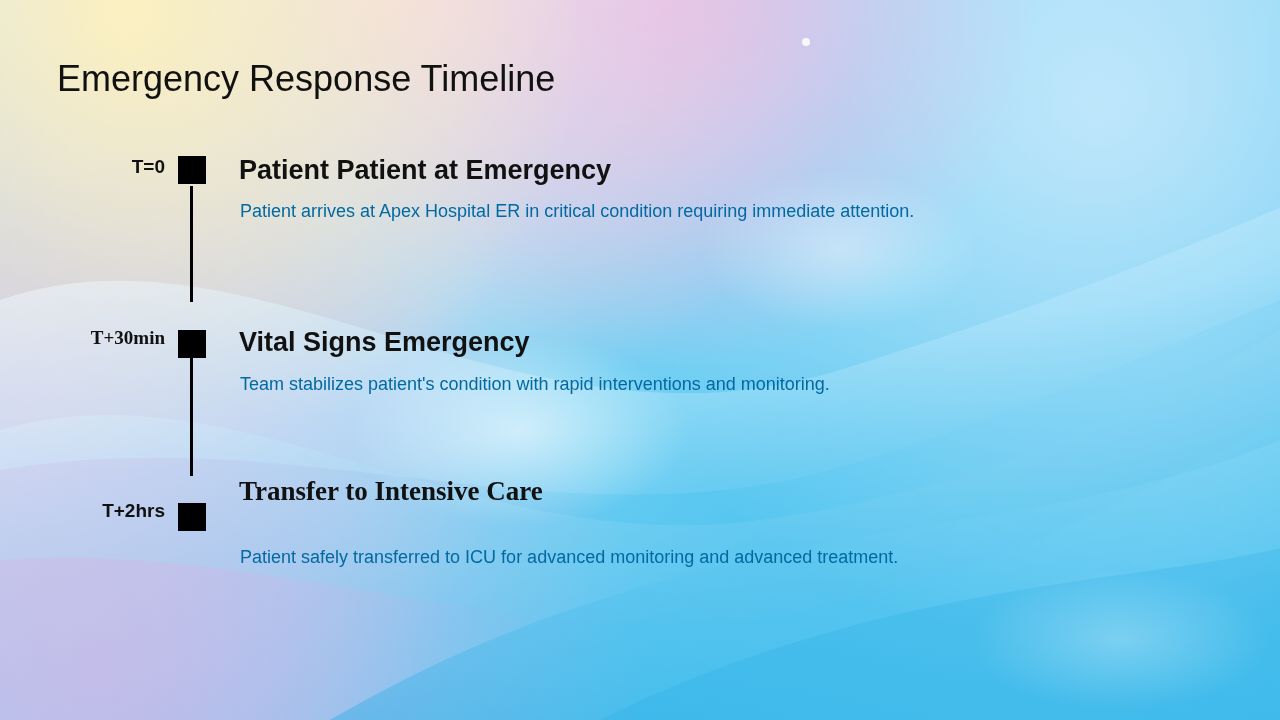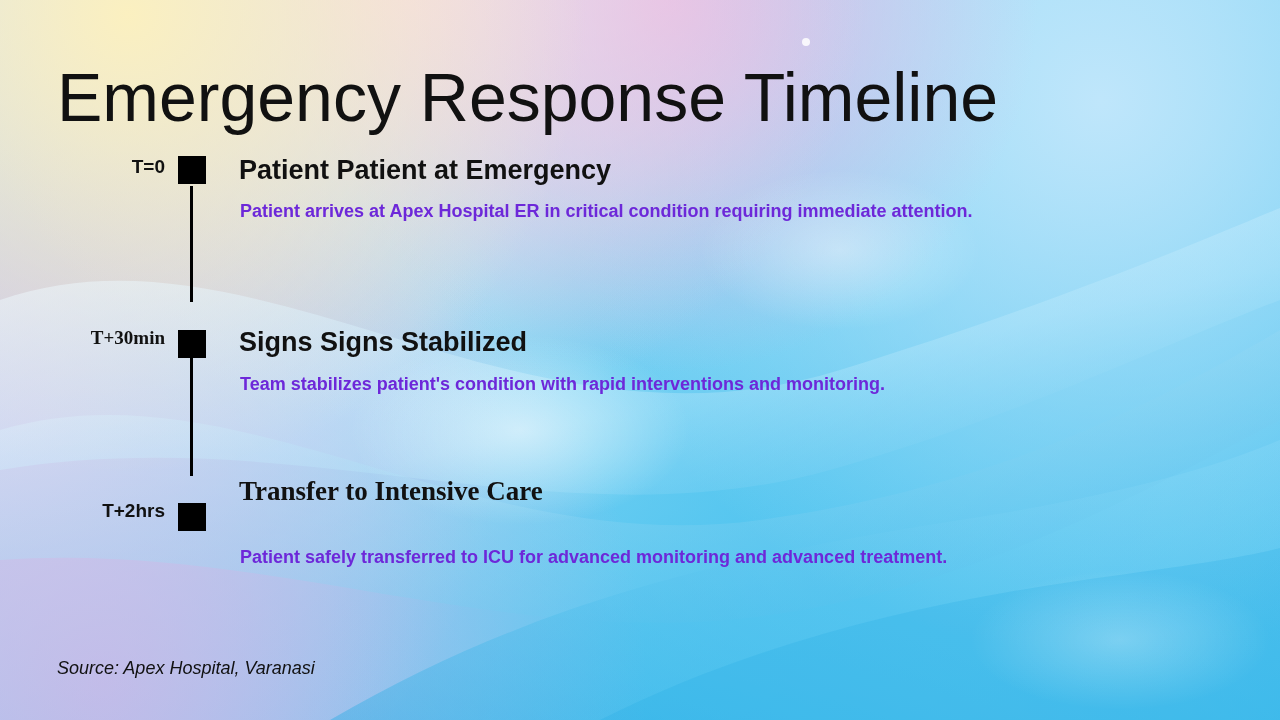--- a/index.html
+++ b/index.html
@@ -38,21 +38,21 @@
   .bg-wave {
     position: absolute;
     inset: 0;
   }
 
   
   .title {
     position: absolute;
     left: 57px;
     top: 58px;
-    font-size: 68px;
+    font-size: 36px;
     color: #111111;
     letter-spacing: 0px;
     white-space: nowrap;
   }
 
   
   .timeline {
     position: absolute;
     left: 0;
     top: 0;
@@ -92,23 +92,22 @@
     left: 239px;
     font-size: 27px;
     font-weight: bold;
     color: #111111;
     white-space: nowrap;
   }
   .tl-desc {
     position: absolute;
     left: 240px;
     font-size: 18px;
-    color: #6d28d9;
+    color: #0369a1;
     white-space: nowrap;
-    font-weight: bold;
   }
 
   
   .source {
     position: absolute;
     left: 57px;
     top: 658px;
     font-size: 18px;
     font-style: italic;
     color: #111111;
@@ -163,28 +162,27 @@
     <div class="tl-item">
       <div class="tl-time" style="top:156px;">T=0</div>
       <div class="tl-marker" style="top:156px;"></div>
       <div class="tl-heading" style="top:155px;">Patient Patient at Emergency</div>
       <div class="tl-desc" style="top:201px;">Patient arrives at Apex Hospital ER in critical condition requiring immediate attention.</div>
     </div>
 
     <div class="tl-item">
       <div class="tl-time" style="top:327px;font-family:Liberation Serif, serif;">T+30min</div>
       <div class="tl-marker" style="top:330px;"></div>
-      <div class="tl-heading" style="top:327px;">Signs Signs Stabilized</div>
+      <div class="tl-heading" style="top:327px;">Vital Signs Emergency</div>
       <div class="tl-desc" style="top:374px;">Team stabilizes patient's condition with rapid interventions and monitoring.</div>
     </div>
 
     <div class="tl-item">
       <div class="tl-time" style="top:500px;">T+2hrs</div>
       <div class="tl-marker" style="top:503px;"></div>
       <div class="tl-heading" style="top:476px;font-family:Liberation Serif, serif;">Transfer to Intensive Care</div>
       <div class="tl-desc" style="top:547px;">Patient safely transferred to ICU for advanced monitoring and advanced treatment.</div>
     </div>
 
   </div>
 
-  <div class="source">Source: Apex Hospital, Varanasi</div>
 
 </div>
 
 </body></html>

